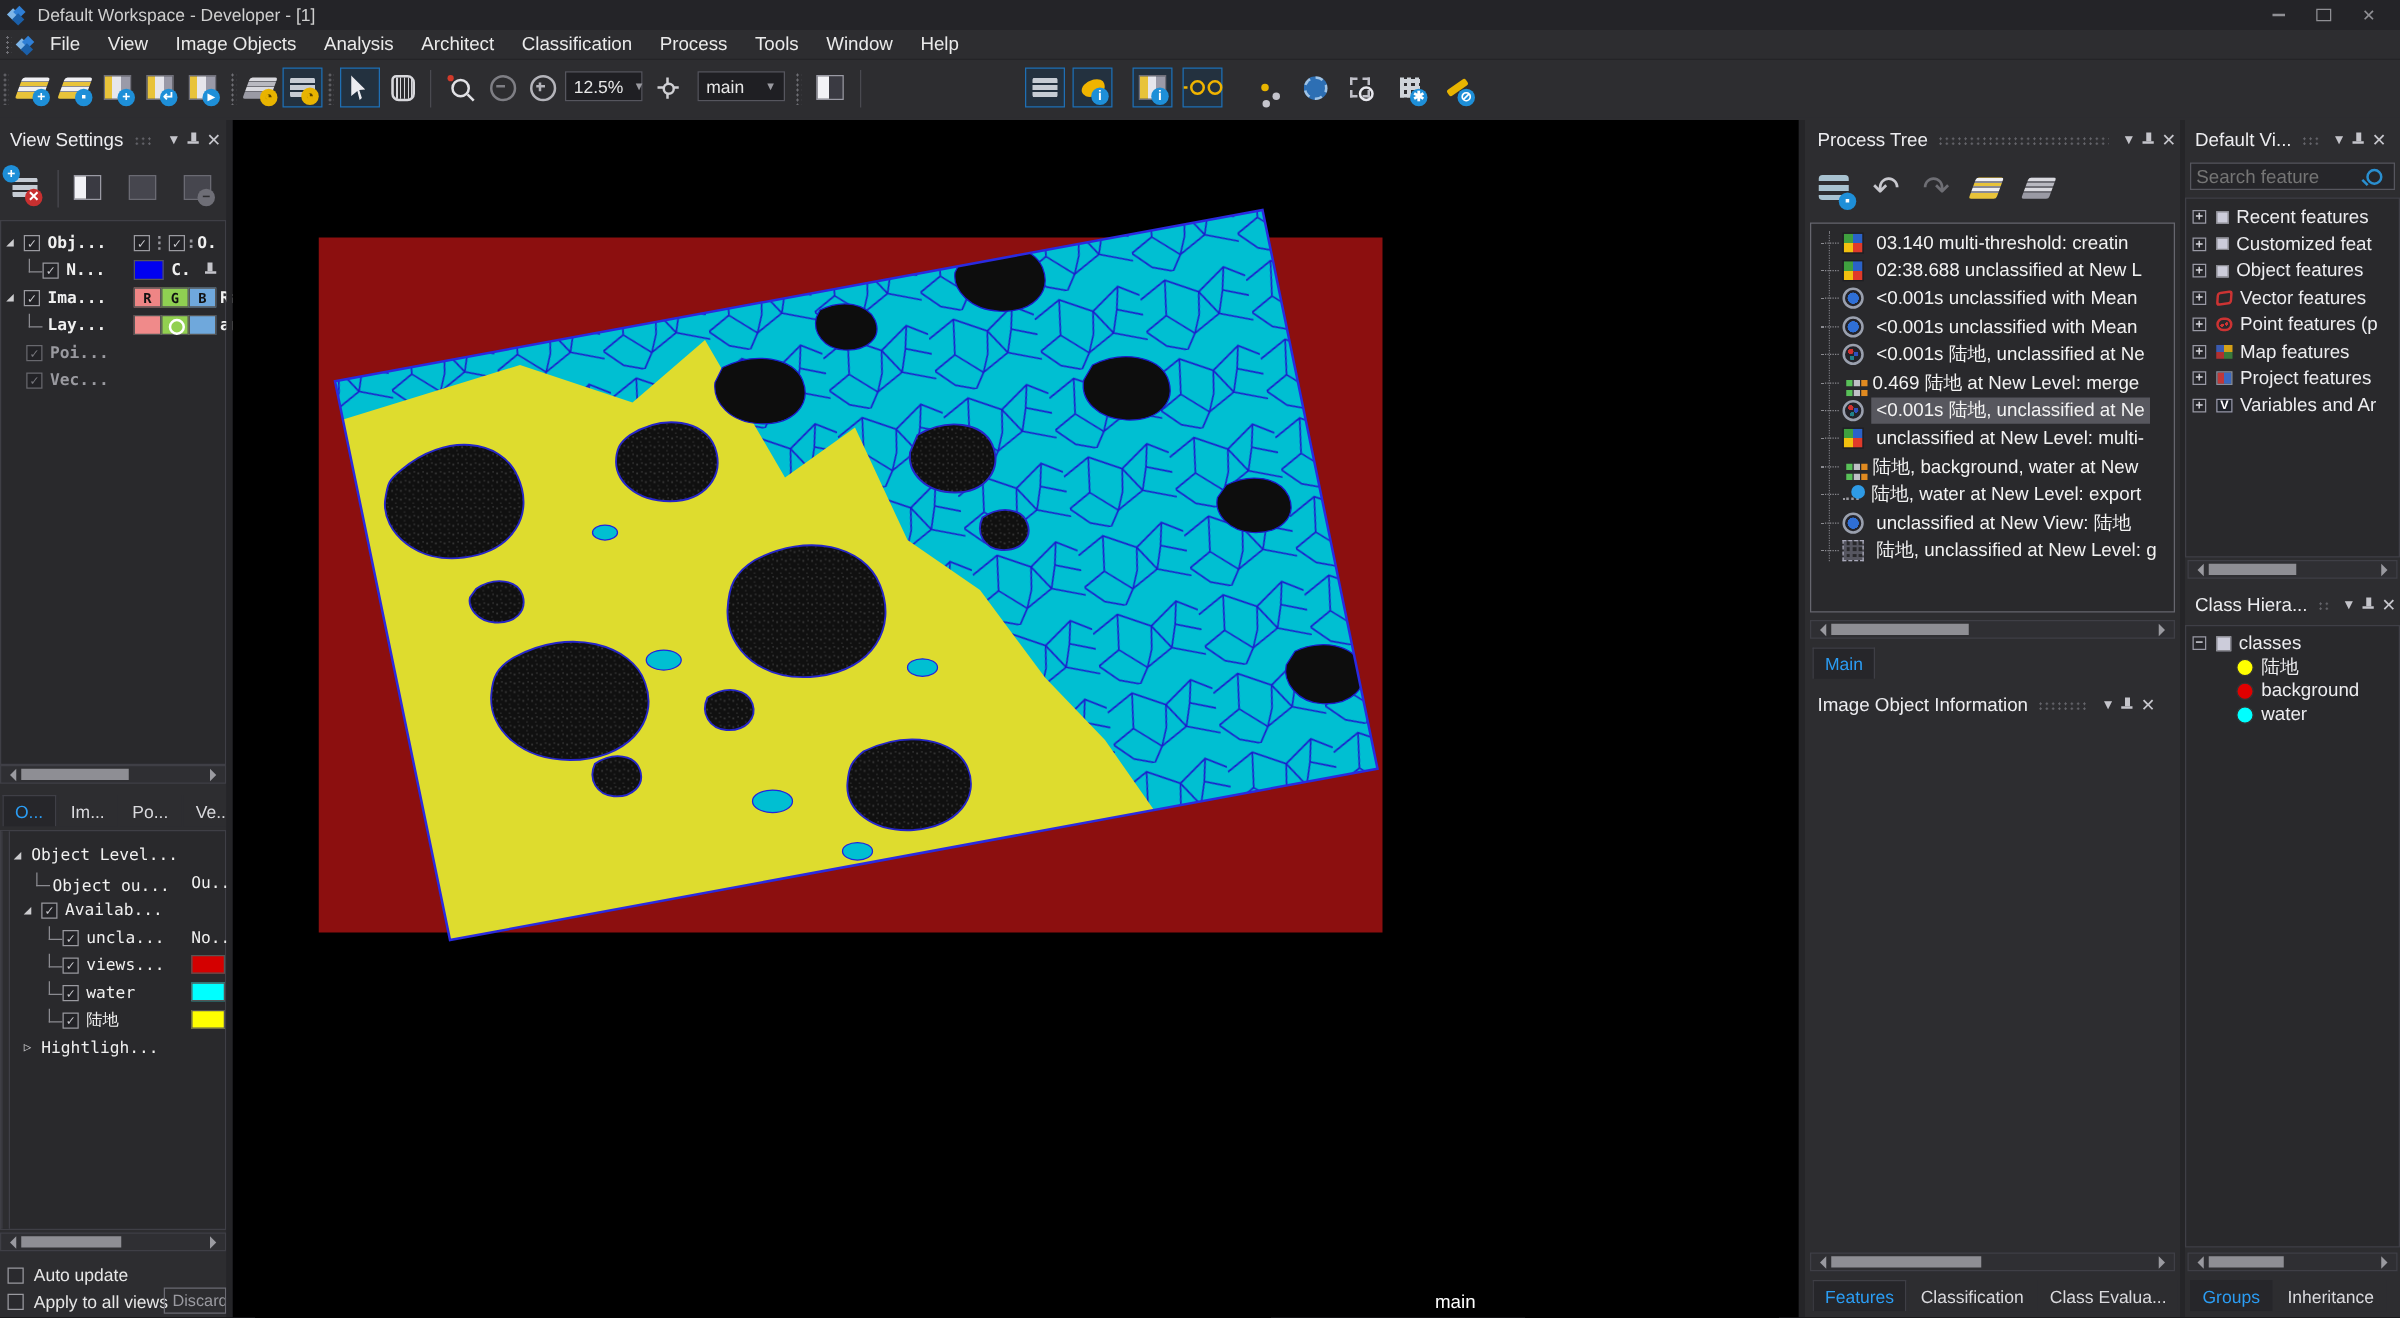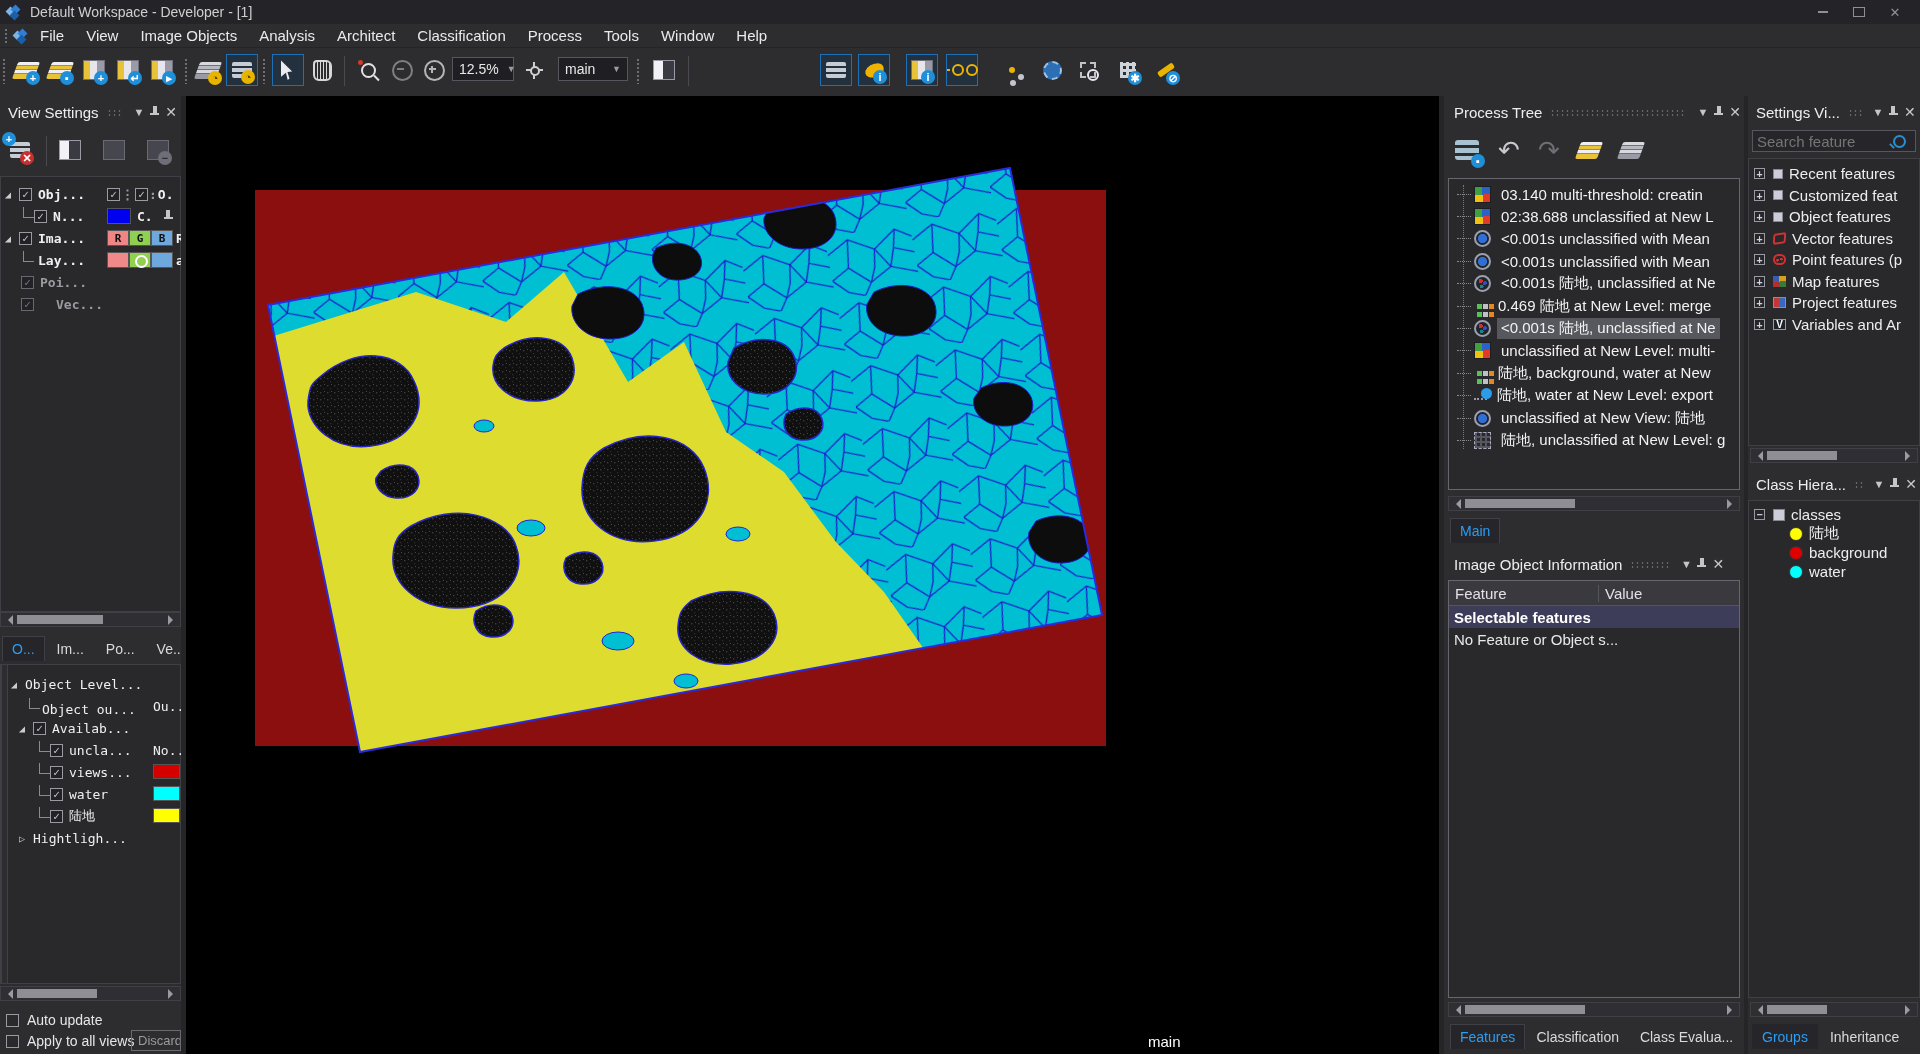--- a/index.html
+++ b/index.html
@@ -371,21 +371,21 @@
       <span class="sw ring" style="width: 22px; height: 16px; background: rgb(146, 208, 80);"></span>
       <span class="sw" style="width: 22px; height: 16px; background: rgb(111, 168, 220);"></span>
       <span style="margin-left:3px;">au</span>
     </div>
     <div class="vt dimtx" style="left:20px;top:94px;">
       <span class="cb dim">✓</span>
       <span style="margin-left:6px;">Poi...</span>
     </div>
     <div class="vt dimtx" style="left:20px;top:116px;">
       <span class="cb d2im dim">✓</span>
-      <span style="margin-left:22px;">Vec...</span>
+      <span style="margin-left:6px;">Vec...</span>
     </div>
   </div>
 
   <div class="hscroll" style="left:0;top:612px;width:181px;">
     <span class="sb-l"></span>
     <span class="sb-th" style="width:86px;"></span>
     <span class="sb-r"></span>
   </div>
 
   <div class="tabstrip" style="left:2px;top:636px;">
@@ -628,46 +628,34 @@
     <span class="tab active">Main</span>
   </div>
 
   <div class="ptitle" style="left:1444px;top:552px;width:300px;">
     <span style="padding-left:10px;">Image Object Information</span>
     <span class="grip" style="max-width:40px;"></span>
     <span class="tctl">▼</span>
     <span class="pin"></span>
     <span class="closex">✕</span>
   </div>
-  <div class="boxp" style="left:1448px;top:580px;width:292px;height:418px;border-color:#66666e;">
-    <div style="display:flex;height:24px;background:#3a3a3e;border-bottom:1px solid #55555c;font-size:15px;color:#e2e2e6;align-items:center;">
-      <span style="width:150px;padding-left:6px;border-right:1px solid #55555c;box-sizing:border-box;">Feature</span>
-      <span style="flex:1;padding-left:6px;">Value</span>
-    </div>
-    <div style="height:22px;background:#3d3d5a;font:700 15px 'Liberation Sans',sans-serif;color:#ffffff;display:flex;align-items:center;padding-left:5px;">
-      <span>Selectable features</span>
-    </div>
-    <div style="height:22px;font-size:15px;color:#e8e8ec;display:flex;align-items:center;padding-left:5px;">
-      <span>No Feature or Object s...</span>
-    </div>
-  </div>
 
   <div class="hscroll" style="left:1448px;top:1002px;width:292px;">
     <span class="sb-l"></span>
     <span class="sb-th" style="width:120px;"></span>
     <span class="sb-r"></span>
   </div>
   <div class="tabstrip" style="left:1450px;top:1024px;width:294px;overflow:hidden;">
     <span class="tab active">Features</span>
     <span class="tab plain">Classification</span>
     <span class="tab plain">Class Evalua...</span>
   </div>
 
   <div class="ptitle" style="left:1748px;top:100px;width:172px;">
-    <span style="padding-left:8px;">Settings Vi...</span>
+    <span style="padding-left:8px;">Default Vi...</span>
     <span class="grip" style="max-width:14px;"></span>
     <span class="tctl">▼</span>
     <span class="pin"></span>
     <span class="closex">✕</span>
   </div>
   <div class="searchbox" style="left:1752px;top:130px;width:164px;">
     <input type="text" placeholder="Search feature" style="">
     <span class="magb"></span>
   </div>
   <div class="abs" style="left:1748px;top:158px;width:172px;height:288px;background:#29292c;border:1px solid #3f3f46;box-sizing:border-box;padding-top:4px;overflow:hidden;">

